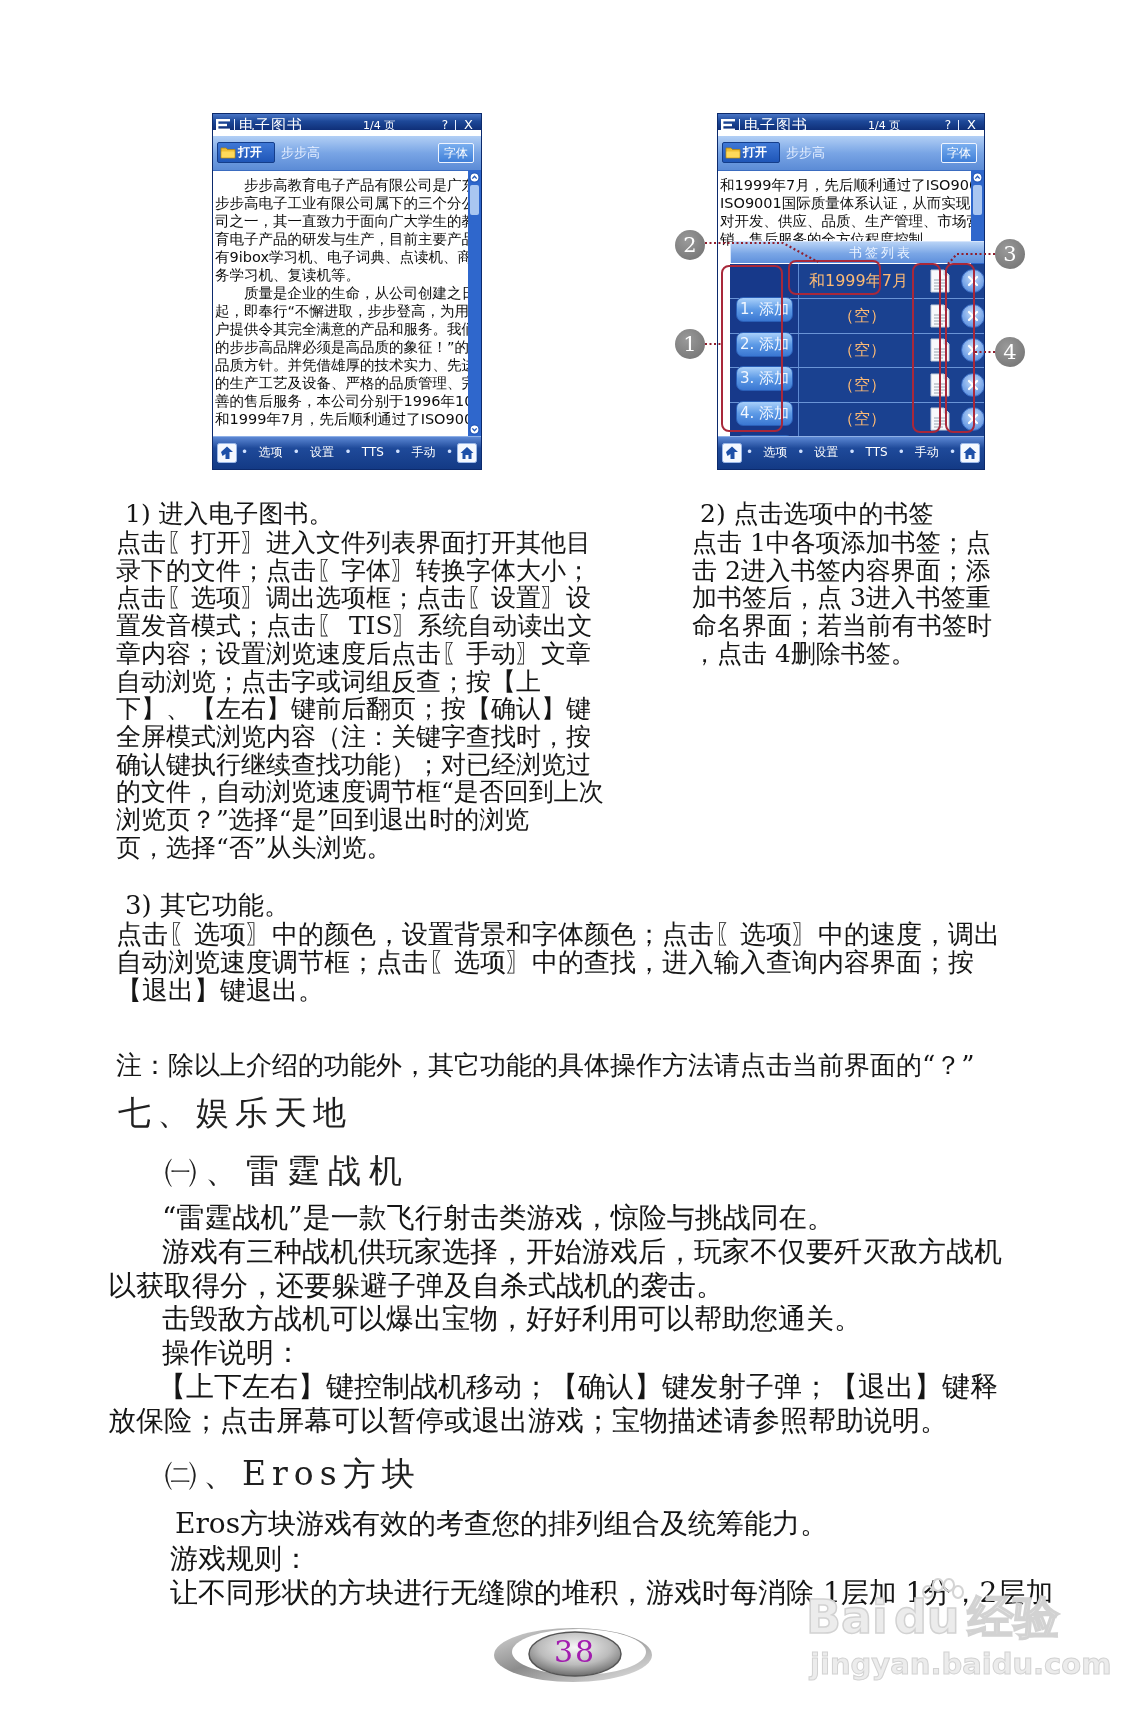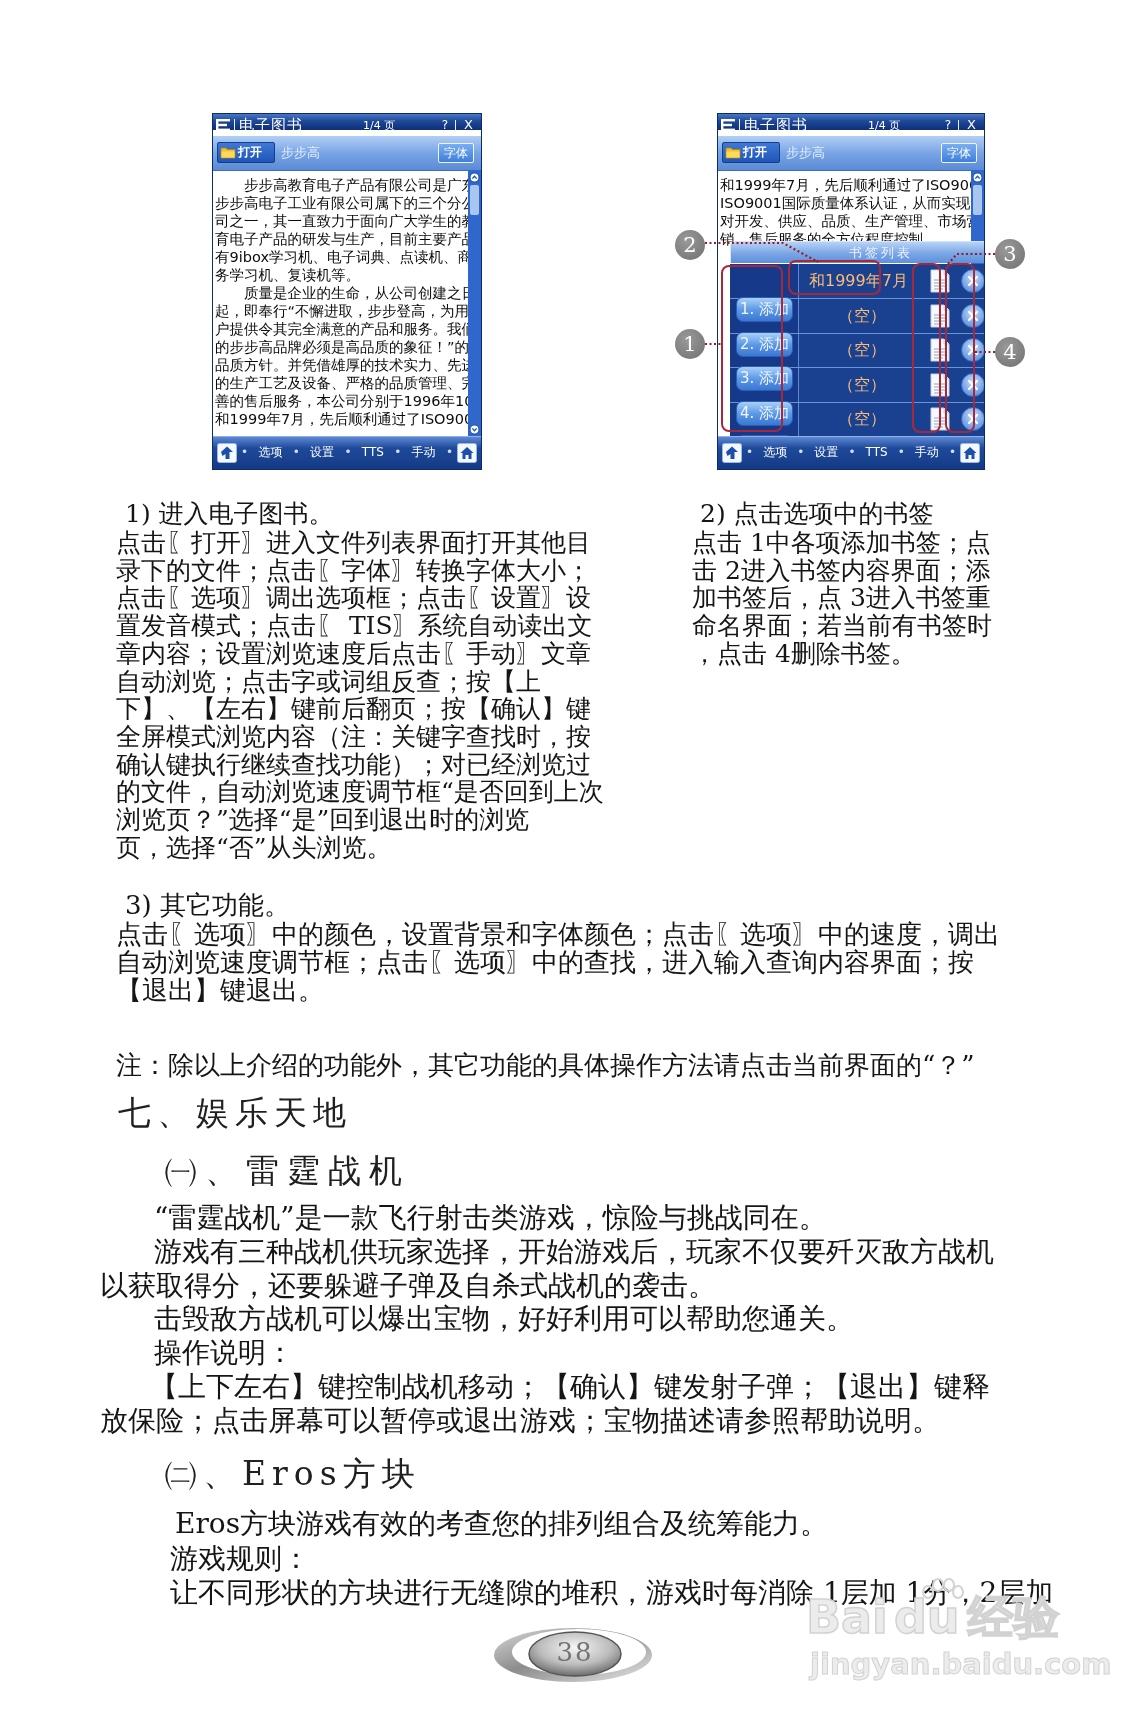--- a/index.html
+++ b/index.html
@@ -62,21 +62,21 @@
 .cap{font-size:25px;line-height:27.7px;}
 .s3{font-size:26px;line-height:28px;}
 .g{font-size:28px;line-height:33.8px;}
 .g2{font-size:28px;line-height:34.5px;}
 .h1{font-size:33px;line-height:36px;letter-spacing:6px;color:#202020;}
 .h2{font-size:33px;line-height:36px;letter-spacing:8px;color:#202020;}
 .row{display:block;}
 
 
 .pagenum{position:absolute;left:493px;top:1622px;width:164px;height:64px;}
-.pagenum-text{position:absolute;left:0;right:0;top:12px;text-align:center;font-family:"DejaVu Serif","Liberation Serif",serif;font-size:26px;line-height:36px;color:#737373;letter-spacing:2px;}
+.pagenum-text{position:absolute;left:0;right:0;top:12px;text-align:center;font-family:"DejaVu Serif","Liberation Serif",serif;font-size:30px;line-height:36px;color:#a21caf;letter-spacing:2px;}
 .watermark{position:absolute;left:806px;top:1592px;width:270px;height:100px;color:#ececec;font-family:"DejaVu Sans","Liberation Sans",sans-serif;}
 .wm-brand{position:absolute;left:0;top:0;font-size:46px;line-height:50px;font-weight:bold;-webkit-text-stroke:1.5px #d2d2d2;white-space:nowrap;}
 .wm-brand span{display:inline-block;}
 .wm-paw{position:absolute;left:112px;top:-14px;}
 .wm-url{position:absolute;left:4px;top:56px;font-size:29px;line-height:32px;font-weight:bold;-webkit-text-stroke:1px #d2d2d2;white-space:nowrap;}
 </style>
 </head>
 <body>
 
 <div class="device" style="left:212px;width:270px;">
@@ -365,21 +365,21 @@
   <span class="row">自动浏览速度调节框；点击〖选项〗中的查找，进入输入查询内容界面；按</span>
   <span class="row">【退出】键退出。</span>
 </div>
 <div class="blk s3" style="left:116px;top:1011px;margin-top:40px;">
   <span class="row">注：除以上介绍的功能外，其它功能的具体操作方法请点击当前界面的“？”</span>
 </div>
 
 <div class="blk h1" style="left:118px;top:1095px;">七、娱乐天地</div>
 
 <div class="blk h2" style="left:164px;top:1153px;">㈠、雷霆战机</div>
-<div class="blk g" style="left:100px;top:1201px;">
+<div class="blk g" style="left:108px;top:1201px;">
   <span class="row" style="padding-left:54px;">“雷霆战机”是一款飞行射击类游戏，惊险与挑战同在。</span>
   <span class="row" style="padding-left:54px;">游戏有三种战机供玩家选择，开始游戏后，玩家不仅要歼灭敌方战机</span>
   <span class="row">以获取得分，还要躲避子弹及自杀式战机的袭击。</span>
   <span class="row" style="padding-left:54px;">击毁敌方战机可以爆出宝物，好好利用可以帮助您通关。</span>
   <span class="row" style="padding-left:54px;">操作说明：</span>
   <span class="row" style="padding-left:50px;">【上下左右】键控制战机移动；【确认】键发射子弹；【退出】键释</span>
   <span class="row">放保险；点击屏幕可以暂停或退出游戏；宝物描述请参照帮助说明。</span>
 </div>
 
 <div class="blk h1" style="left:164px;top:1456px;">㈡、Eros方块</div>

